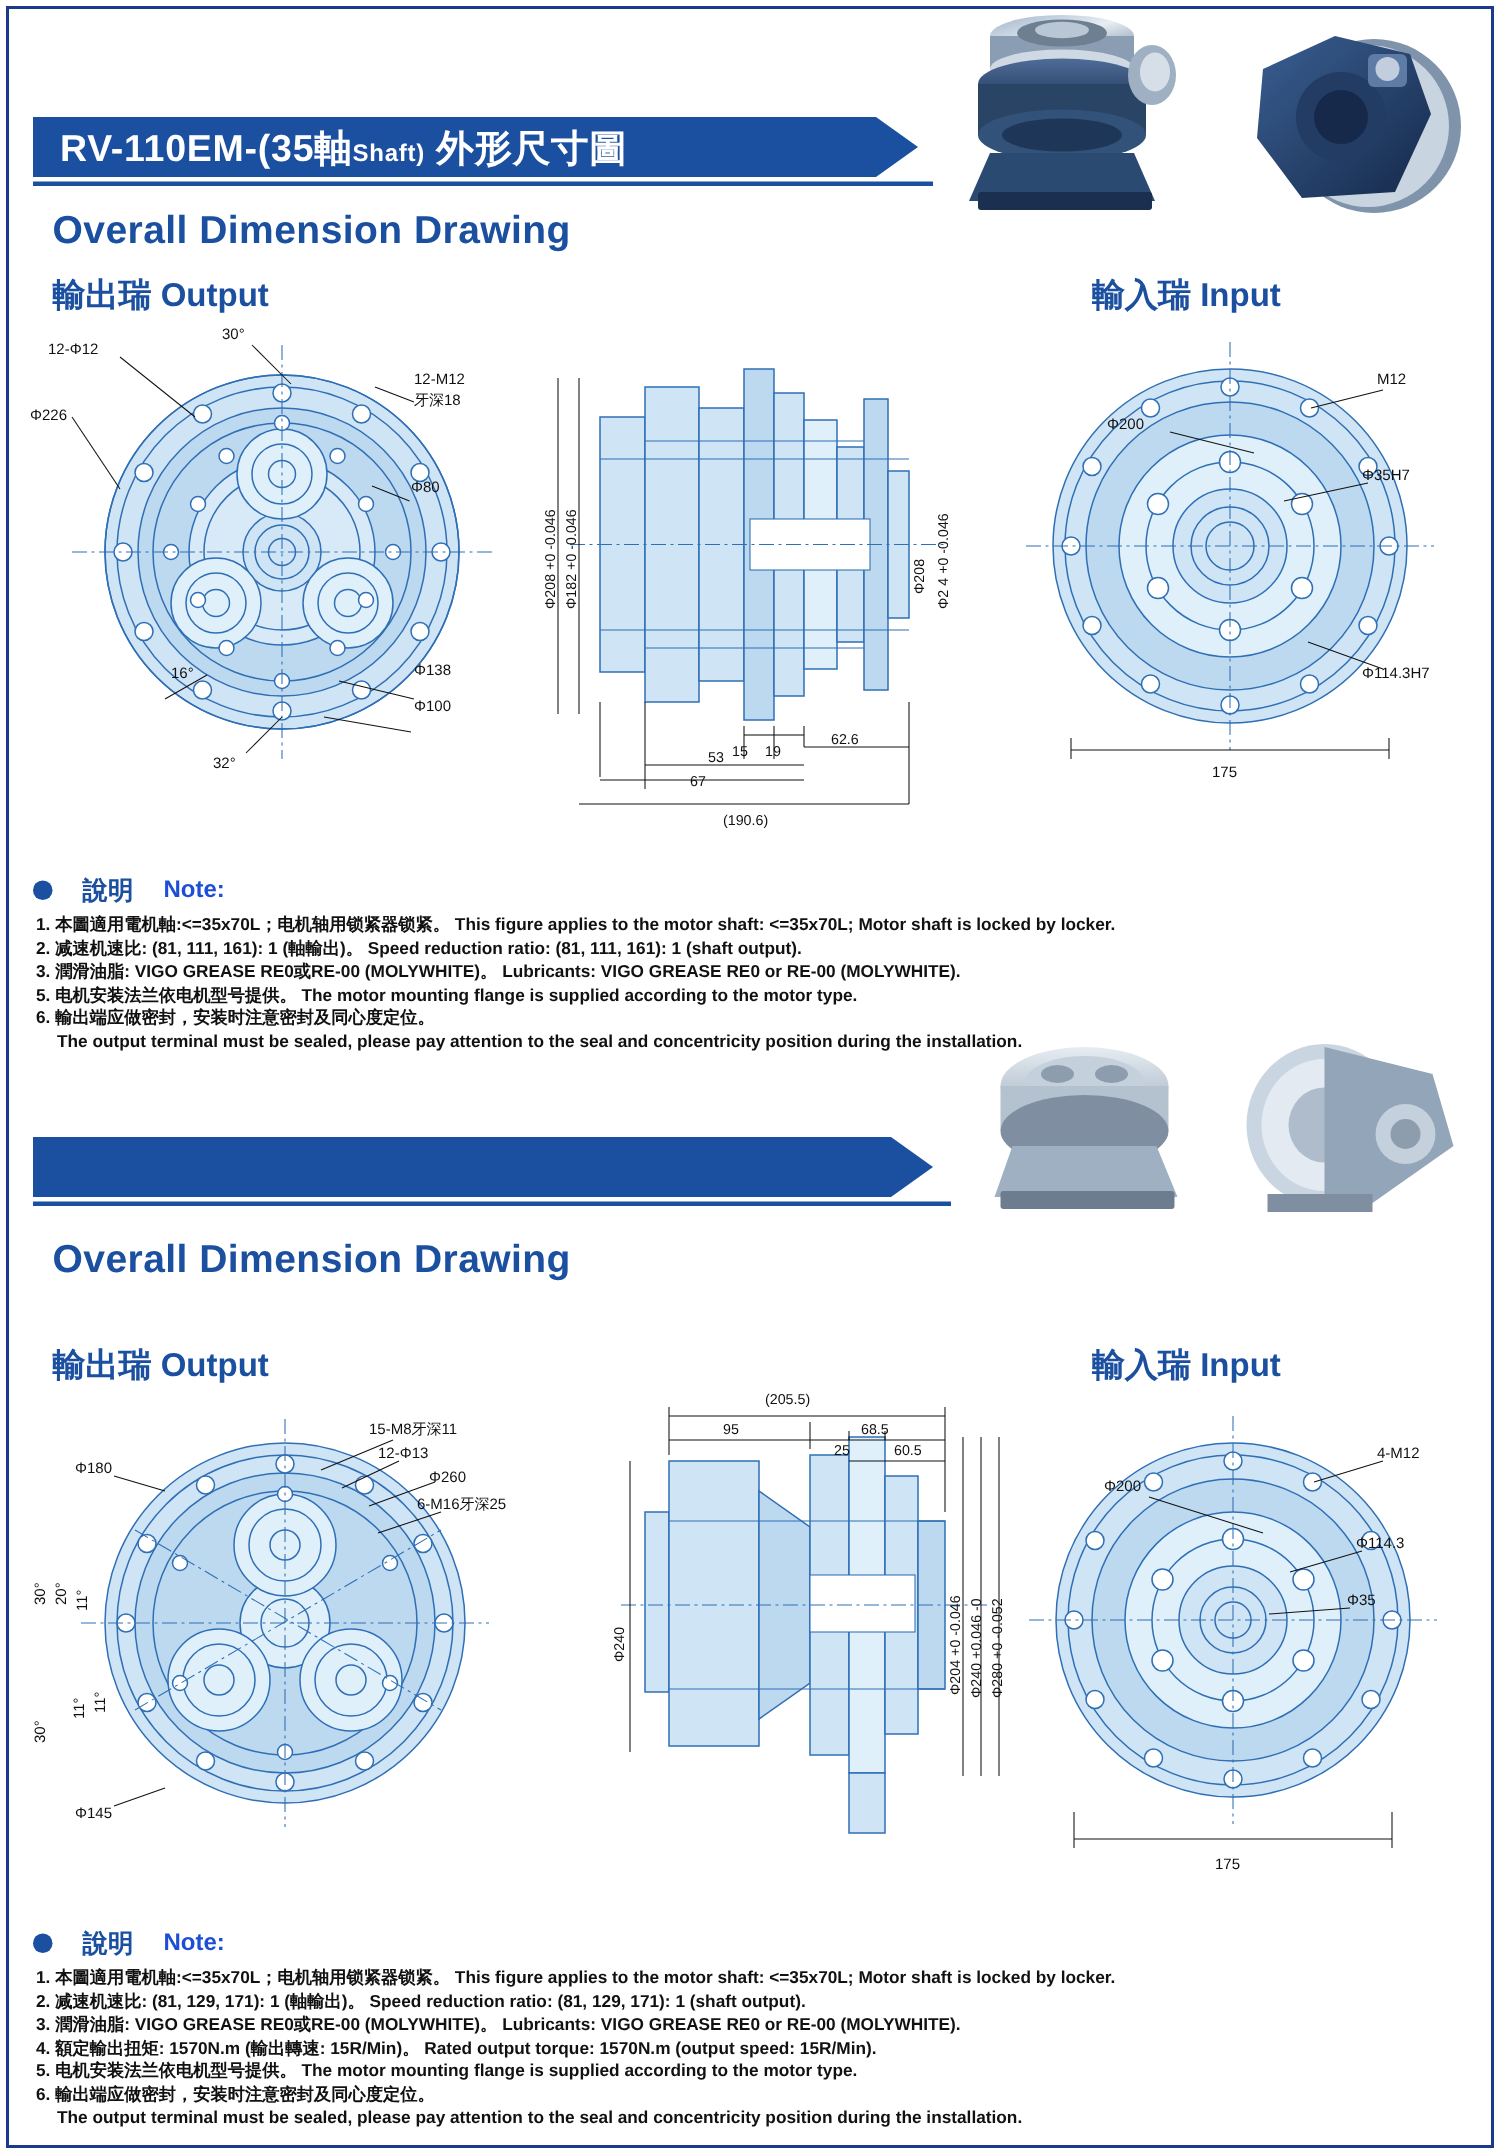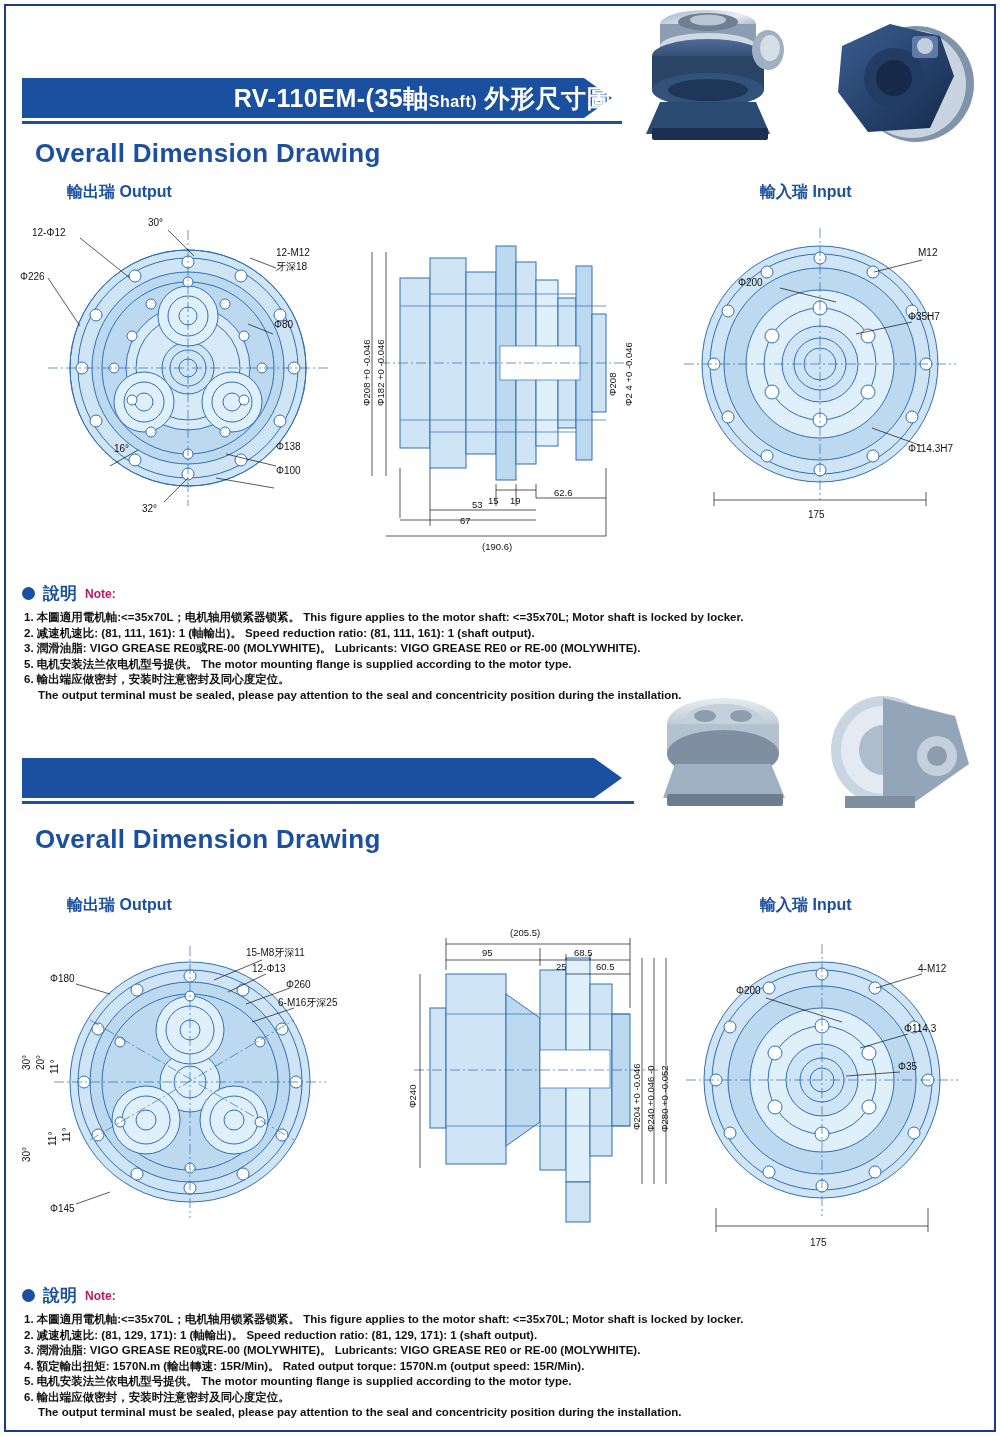--- a/index.html
+++ b/index.html
@@ -5,47 +5,47 @@
   html,body{margin:0;padding:0;}
   body{
     width:1000px;height:1436px;background:#ffffff;position:relative;
     font-family:"Liberation Sans", sans-serif;color:#111;overflow:hidden;
   }
   .page-border{
     position:absolute;left:4px;top:4px;width:992px;height:1428px;
     border:2px solid #1b3a8c;box-sizing:border-box;pointer-events:none;
   }
   
-  .banner{position:absolute;height:40px;display:flex;align-items:center;justify-content:flex-end;}
+  .banner{position:absolute;height:40px;display:flex;align-items:center;}
   .banner .bar{
     position:absolute;left:0;top:0;height:40px;width:100%;
     background:#1b4fa0;
     clip-path:polygon(0 0, calc(100% - 28px) 0, 100% 50%, calc(100% - 28px) 100%, 0 100%);
   }
   .banner .txt{
     position:relative;z-index:2;color:#fff;font-weight:bold;font-size:25px;
     padding-left:18px;letter-spacing:0.5px;white-space:nowrap;
   }
   .banner .txt .sm{font-size:16px;}
   .banner .txt .cn{font-size:25px;}
   .banner-tail{
     position:absolute;height:3px;background:#1b4fa0;
   }
   .odd-title{
     position:absolute;color:#1b4fa0;font-size:26px;font-weight:bold;
     letter-spacing:0.3px;
   }
   .io-label{
-    position:absolute;color:#1b4fa0;font-size:16px;font-weight:bold;margin-left:32px;
+    position:absolute;color:#1b4fa0;font-size:22px;font-weight:bold;
   }
   
-  .note-head{position:absolute;display:flex;align-items:center;gap:8px;}
+  .note-head{position:absolute;display:flex;align-items:center;gap:20px;}
   .note-head .dot{width:13px;height:13px;border-radius:50%;background:#1b4fa0;display:inline-block;}
   .note-head .t1{color:#1b4fa0;font-weight:bold;font-size:17px;}
-  .note-head .t2{color:#be185d;font-weight:bold;font-size:12px;}
+  .note-head .t2{color:#1d4ed8;font-weight:bold;font-size:16px;}
   .note-list{position:absolute;font-size:11.5px;line-height:15.5px;color:#111;font-weight:bold;width:940px;}
   .note-list div{white-space:nowrap;}
   .note-list .ind{padding-left:14px;}
   
   .dwg{position:absolute;}
   .dwg svg{display:block;}
   
   .photo{position:absolute;}
 </style>
 </head>

